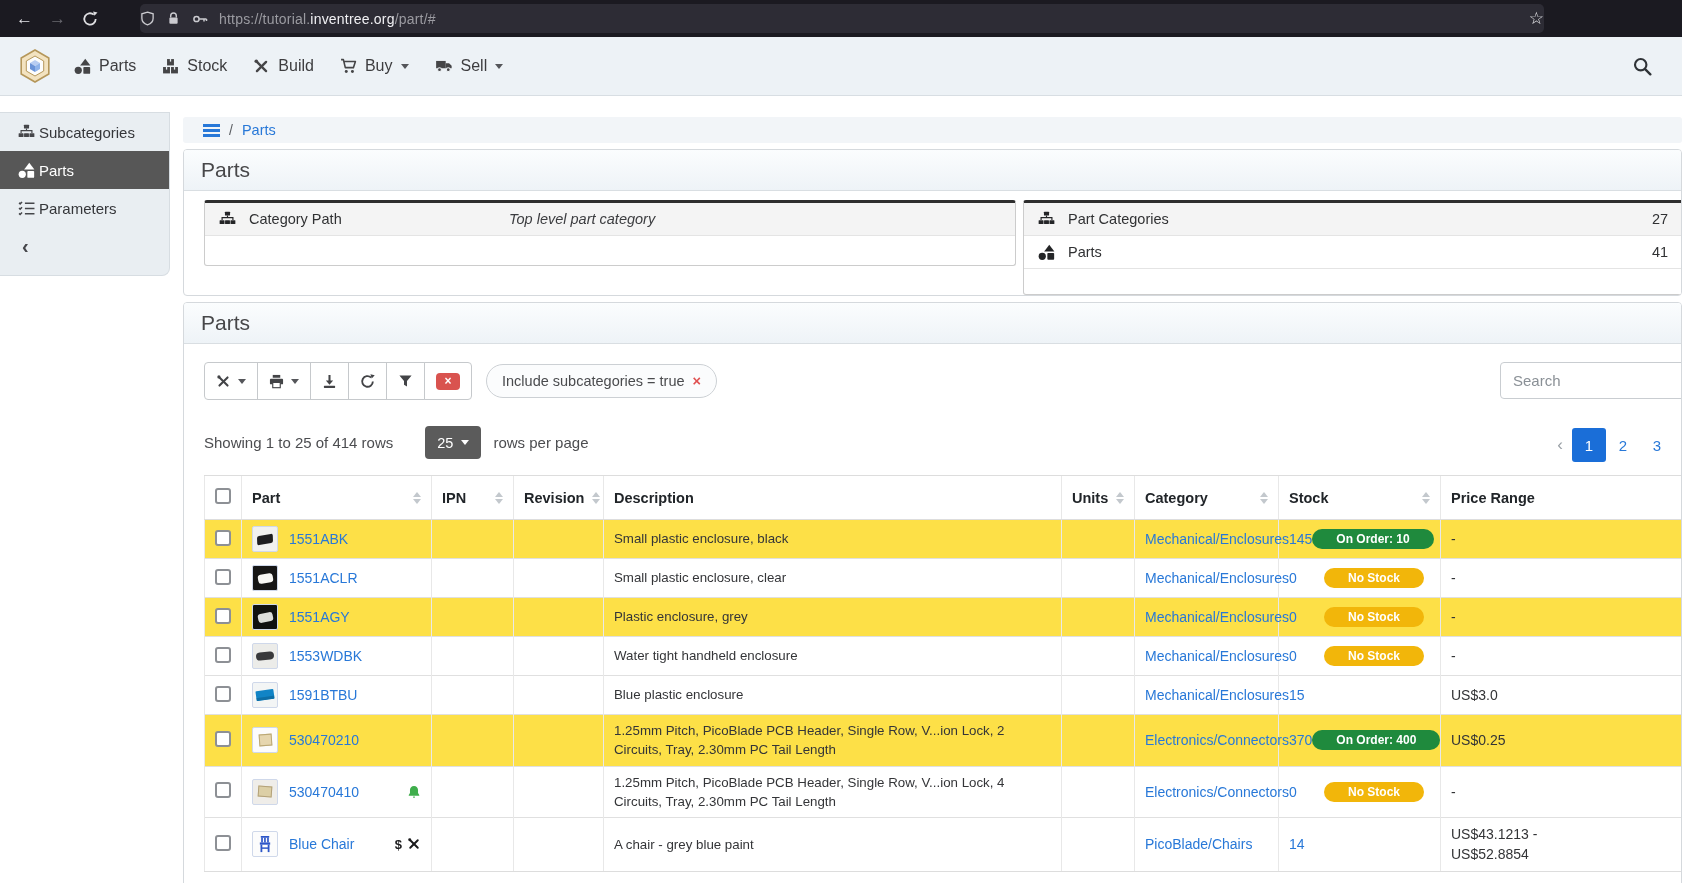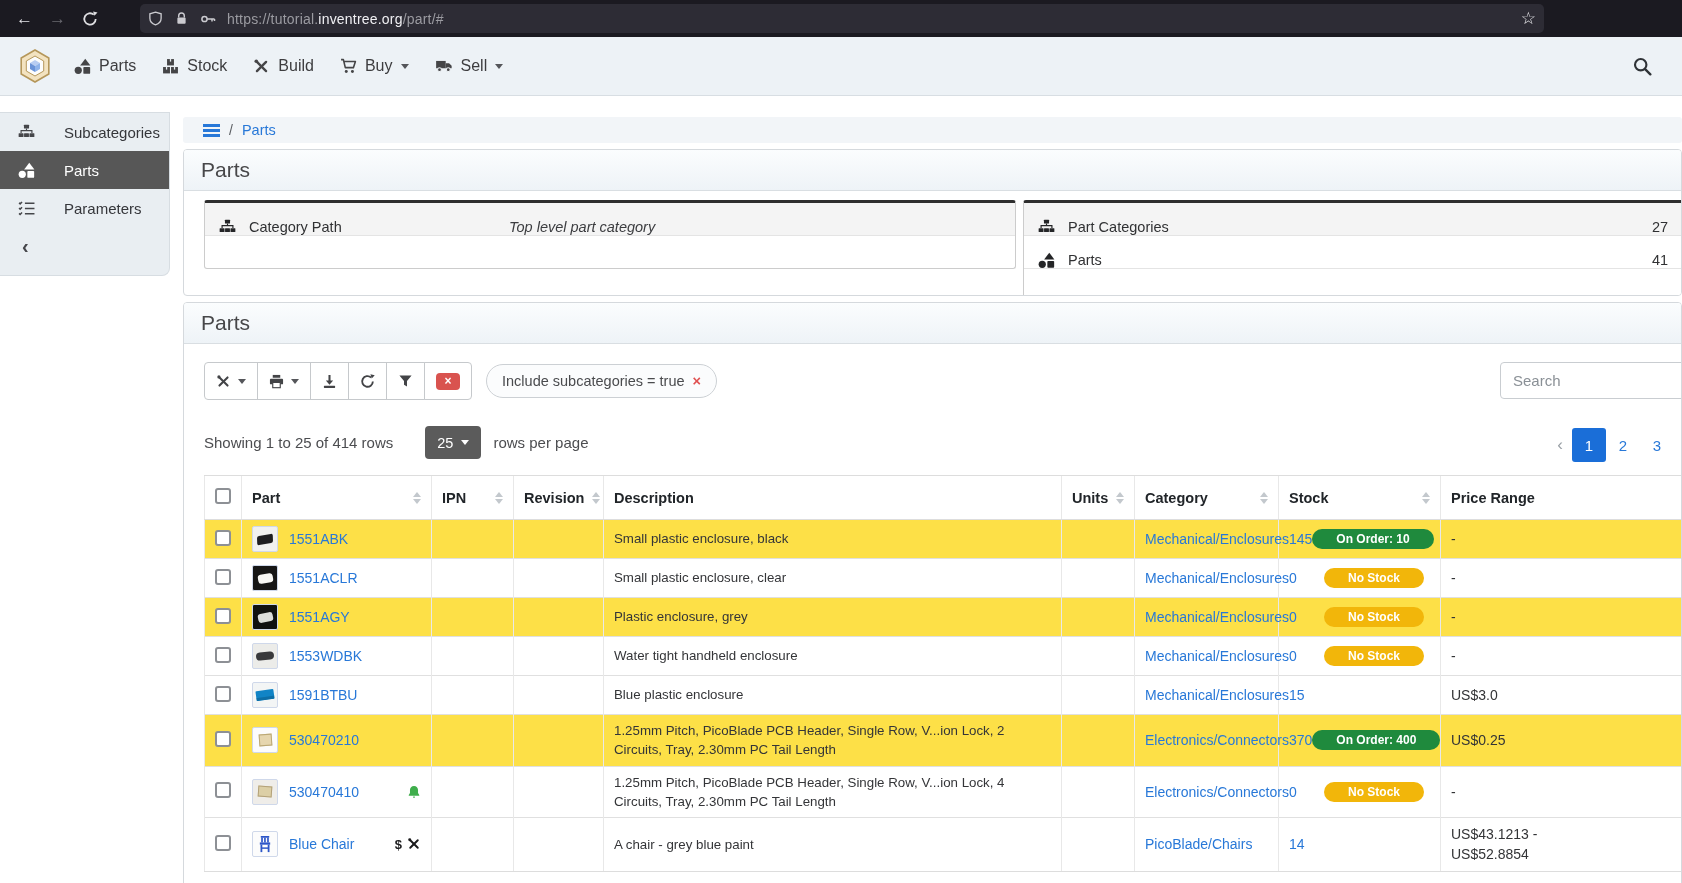--- a/index.html
+++ b/index.html
@@ -6,41 +6,41 @@
 html,body { width:1682px; height:883px; overflow:hidden; background:#fff;
   font-family:"Liberation Sans", sans-serif; }
 #app { width:1682px; height:883px; overflow:hidden; position:relative; background:#fff; }
 
 
 .browser { height:37px; background:#1b1a21; display:flex; align-items:center; padding:0 16px; gap:16px; }
 .b-ic { color:#e3e3e7; font-size:17px; line-height:1; cursor:pointer; display:flex; align-items:center; }
 .b-ic.fwd { color:#69686f; }
 .b-ic svg { display:block; }
 .urlbox { margin-left:26px; width:1404px; height:29px; background:#2d2c35; border-radius:5px;
-  display:flex; align-items:center; gap:11px; padding:0 8px; }
+  display:flex; align-items:center; gap:11px; padding:0 0; }
 .urlbox svg { flex:0 0 auto; }
 .url { font-size:14px; color:#9b9ba1; letter-spacing:.2px; white-space:nowrap; }
 .url .dom { color:#f0f0f3; }
 .star { margin-left:auto; color:#e9e9ec; font-size:17px; cursor:pointer; }
 
 
 .navbar { height:59px; background:#edf2f6; border-bottom:1px solid #d8dee3;
   display:flex; align-items:center; padding:0 18px; }
 .logo { margin-right:22px; display:flex; }
 .nav-item { display:flex; align-items:center; gap:8px; margin-right:26px; font-size:16px;
   color:#3d3d3f; cursor:pointer; }
 .nav-item svg { color:#454547; }
 .caret { width:0; height:0; border:4px solid transparent; border-top:5px solid #55565a; margin-top:5px; }
 .nav-search { margin-left:auto; margin-right:12px; cursor:pointer; color:#2f3337; display:flex; }
 
 
 .page { display:flex; align-items:flex-start; }
 .sidebar { width:185px; margin-top:16px; background:#e9eef2; border:1px solid #d7dde2; border-left:none;
   border-radius:0 0 8px 0; padding-bottom:10px; overflow:hidden; }
-.side-item { height:38px; display:flex; align-items:center; gap:29px; padding-left:18px;
+.side-item { height:38px; display:flex; align-items:center; gap:4px; padding-left:18px;
   font-size:15px; color:#35363a; cursor:pointer; }
 .side-item svg { color:#45464a; }
 .side-item.active { background:#575757; color:#fff; }
 .side-item.active svg { color:#fff; }
 .side-collapse { height:38px; display:flex; align-items:center; padding-left:22px; cursor:pointer;
   color:#46474b; font-size:20px; font-weight:bold; }
 
 .main { flex:1; padding-left:13px; padding-top:21px; }
 
 
@@ -52,21 +52,21 @@
 .crumb-link { color:#2878d8; font-size:14.5px; cursor:pointer; }
 
 
 .panel { width:1499px; margin-top:6px; border:1px solid #d5d9dd; border-radius:4px; background:#fff; overflow:hidden; }
 .panel-header { height:41px; background:linear-gradient(#fbfdfe,#eef3f7); border-bottom:1px solid #d9dee2;
   display:flex; align-items:center; padding-left:17px; font-size:21px; color:#474749; }
 .top-body { position:relative; height:104px; padding:9px 20px; }
 
 .info-card { border:1px solid #cccccc; border-top:3px solid #2e2e2e; border-radius:3px; background:#fff; }
 .card-left { width:812px; }
-.ic-row { height:33px; display:flex; align-items:flex-start; padding:16px 14px; border-bottom:1px solid #e4e4e4;
+.ic-row { height:33px; display:flex; align-items:center; padding:0 14px; border-bottom:1px solid #e4e4e4;
   position:relative; font-size:14.5px; color:#303133; }
 .ic-row.grey { background:#f4f4f4; }
 .ic-row svg { margin-right:13px; color:#242527; }
 .ic-row.empty { height:29px; border-bottom:none; }
 .cp-value { position:absolute; left:304px; font-style:italic; color:#3c3d40; }
 .card-right { position:absolute; left:839px; top:9px; width:880px; }
 .stat-val { position:absolute; left:628px; color:#303133; }
 .card-right .ic-row.empty { height:25px; }
 
 

